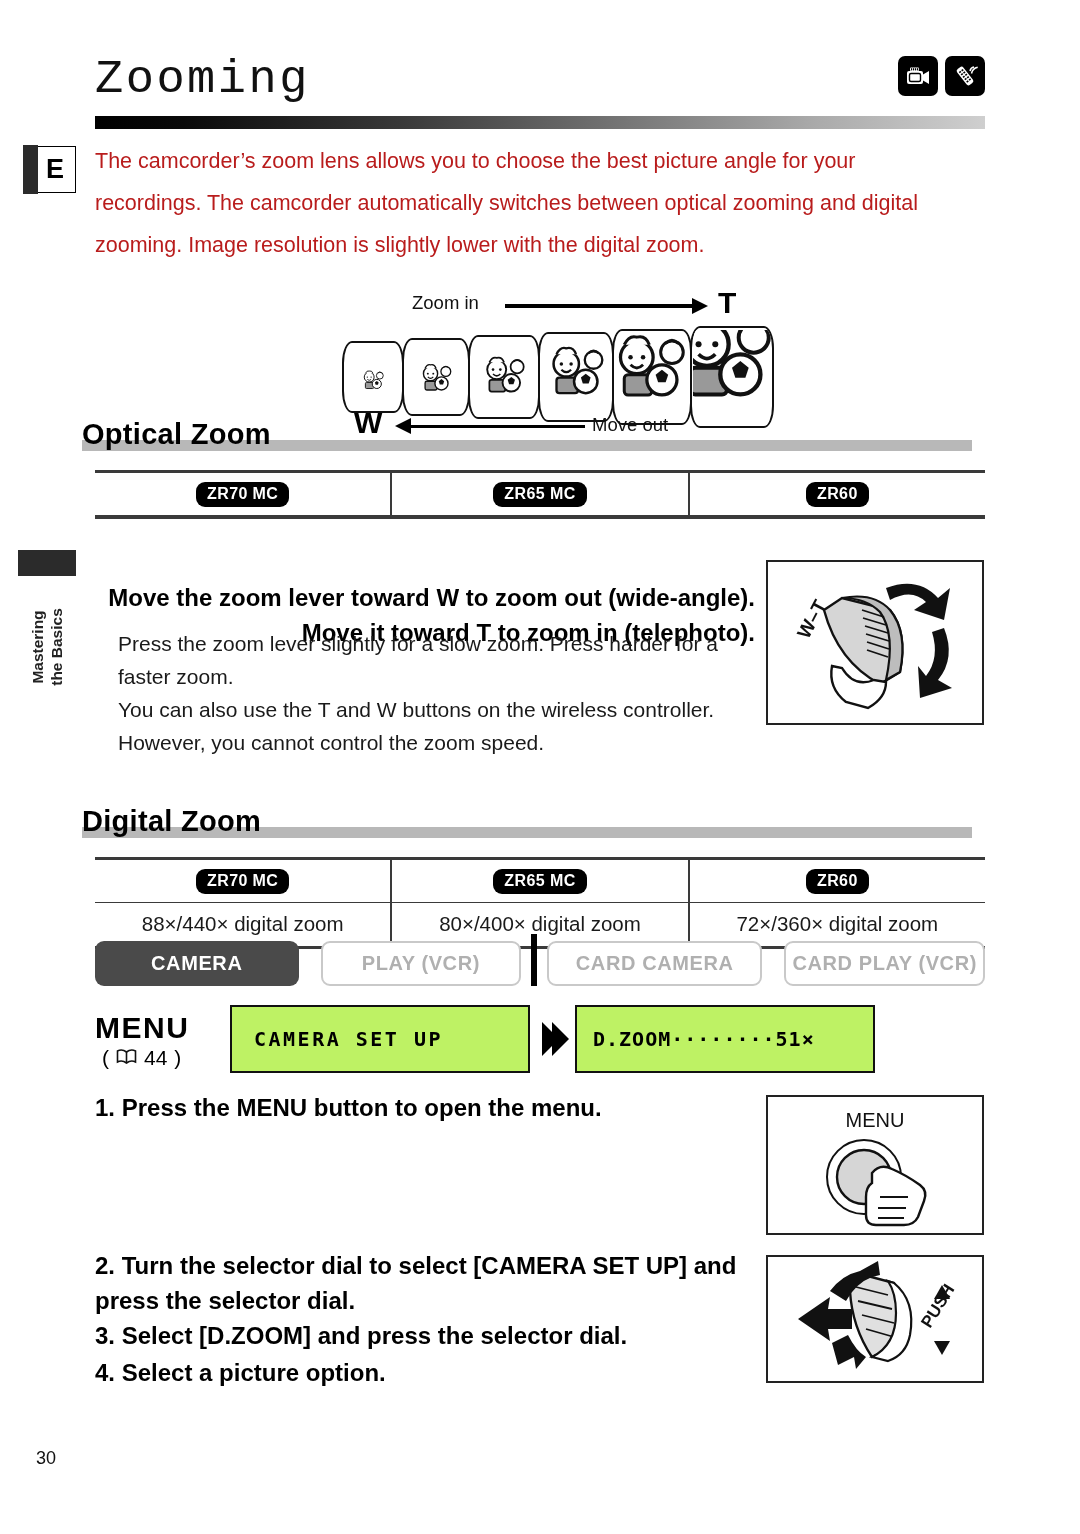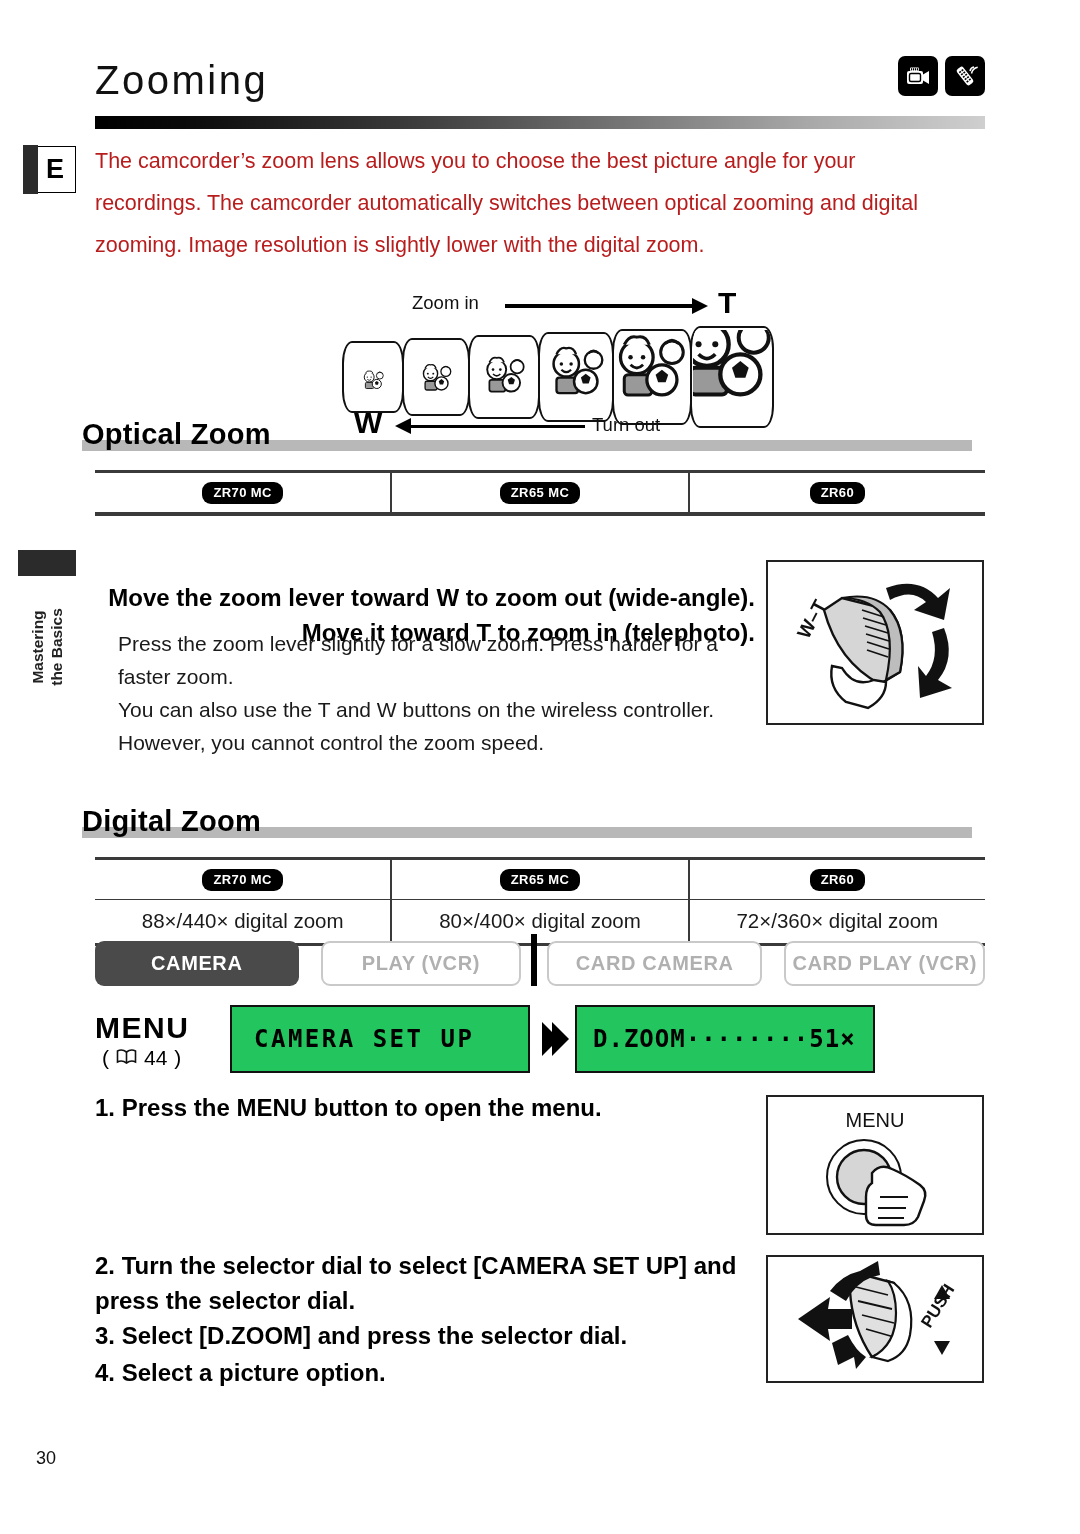--- a/index.html
+++ b/index.html
@@ -10,22 +10,22 @@
     color: #000;
     overflow: hidden;
   }
   .page { position: relative; width: 1080px; height: 1534px; }
 
   
   .title-row {
     position: absolute; left: 95px; top: 52px; width: 890px; height: 62px;
   }
   .page-title {
-    font-size: 40px; font-weight: 400; letter-spacing: 2.5px;
-    line-height: 56px; color: #111;
+    font-size: 47px; font-weight: 400; letter-spacing: 2.5px;
+    line-height: 56px; color: #111; font-family: Liberation Mono, monospace;
   }
   .title-icons {
     position: absolute; right: 0px; top: 4px;
     display: flex; gap: 7px;
   }
   .ticon {
     width: 40px; height: 40px; border-radius: 7px; background: #000;
     display: flex; align-items: center; justify-content: center;
   }
   .title-rule {
@@ -93,21 +93,21 @@
   .st-row { display: flex; }
   .st-cell { flex: 1 1 0; text-align: center; position: relative; }
   .st-head .st-cell { padding: 9px 0 8px 0; }
   .st-body .st-cell { padding: 9px 0 10px 0; font-size: 20.5px; color: #1a1a1a; }
   .st-cell + .st-cell { border-left: 2.5px solid #3a3a3a; }
   .st-topline { height: 2.5px; background: #3a3a3a; }
   .st-midline { height: 1.6px; background: #3a3a3a; }
   .st-botline { height: 2.5px; background: #3a3a3a; }
   .model-badge {
     display: inline-block; background: #000; color: #fff;
-    font-size: 13px; font-weight: bold; letter-spacing: 0.4px;
+    font-size: 16px; font-weight: bold; letter-spacing: 0.4px;
     padding: 3px 11px 4px 11px; border-radius: 9px;
   }
 
   
   .side-tab { position: absolute; left: 18px; top: 550px; width: 58px; height: 168px; }
   .side-tab-bar { position: absolute; left: 0; top: 0; width: 58px; height: 26px; background: #2b2b2b; }
   .side-tab-text {
     position: absolute; left: 0; top: 26px; width: 58px; height: 142px;
     display: flex; align-items: center; justify-content: center;
   }
@@ -139,24 +139,24 @@
   }
   .pill.on { background: #4a4a4a; color: #fff; width: 208px; }
   .pill.off { background: #fff; color: #b0b0b0; border: 2px solid #c9c9c9; }
   .pill-divider { width: 6px; height: 52px; background: #000; margin: 0 10px; }
 
   
   .menu-flow { position: absolute; left: 95px; top: 1005px; width: 700px; height: 78px; }
   .menu-word { position: absolute; left: 0; top: 6px; font-size: 30px; font-weight: bold; letter-spacing: 1.5px; }
   .menu-page { position: absolute; left: 7px; top: 41px; font-size: 21px; display: flex; align-items: center; gap: 7px; }
   .osd-box {
-    position: absolute; border: 2.5px solid #111; background: #22c55e;
+    position: absolute; border: 2.5px solid #111; background: #bef264;
     display: flex; align-items: center;
     font-family: "DejaVu Sans Mono", monospace;
-    font-size: 24px; font-weight: bold; letter-spacing: 2.5px;
+    font-size: 20px; font-weight: bold; letter-spacing: 2.5px;
   }
   .chev {
     position: absolute; width: 0; height: 0;
     border-top: 17px solid transparent; border-bottom: 17px solid transparent;
     border-left: 17px solid #000;
   }
 
   
   .pagenum { position: absolute; left: 36px; top: 1448px; font-size: 18px; color: #111; }
 </style>
@@ -316,21 +316,21 @@
           <circle cx="46" cy="12" r="9" fill="#fff" stroke="#111" stroke-width="2.4"></circle>
           <path d="M41 5 q5 -5 10 0" fill="none" stroke="#111" stroke-width="2.2"></path>
         </g>
           </svg>
       </div>
     </div>
 
     <div class="zi-bigletter" style="left:14px; top:122px;">W</div>
     <div class="arrow-head-l" style="left:55px; top:134px;"></div>
     <div class="arrow-line" style="left:70px; top:140.5px; width:175px;"></div>
-    <div class="zi-label" style="left:252px; top:130px;">Turn out</div>
+    <div class="zi-label" style="left:252px; top:130px;">Move out</div>
   </div>
 
   <div class="sect-head" style="top:418px;">
     <span class="sh-rule"></span>
     <span class="sh-text">Optical Zoom</span>
   </div>
 
   <div class="spec-table" style="top:470px;">
     <div class="st-topline"></div>
     <div class="st-row st-head">

